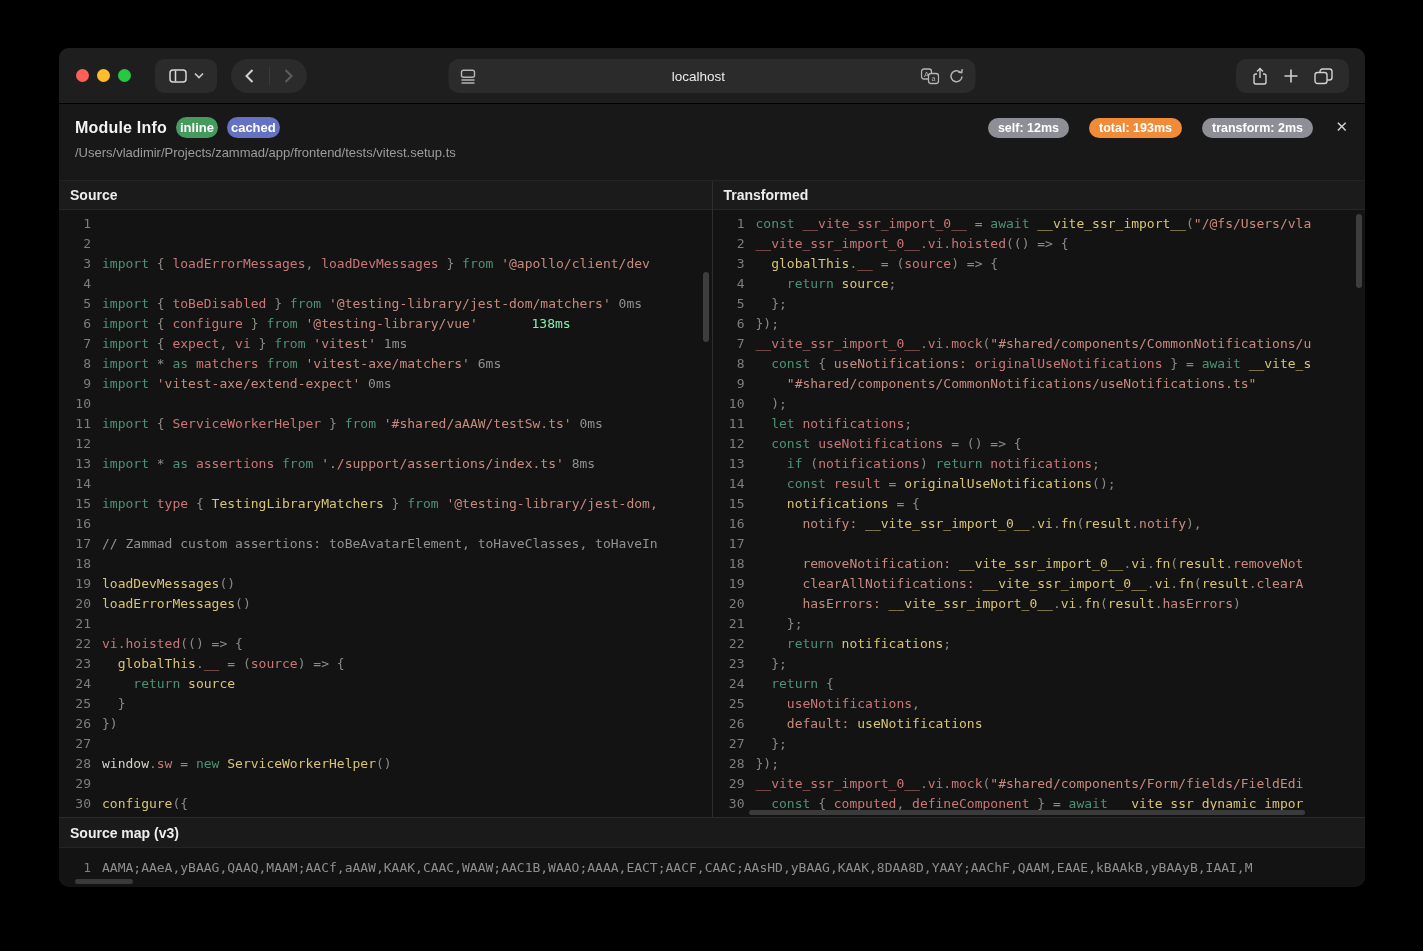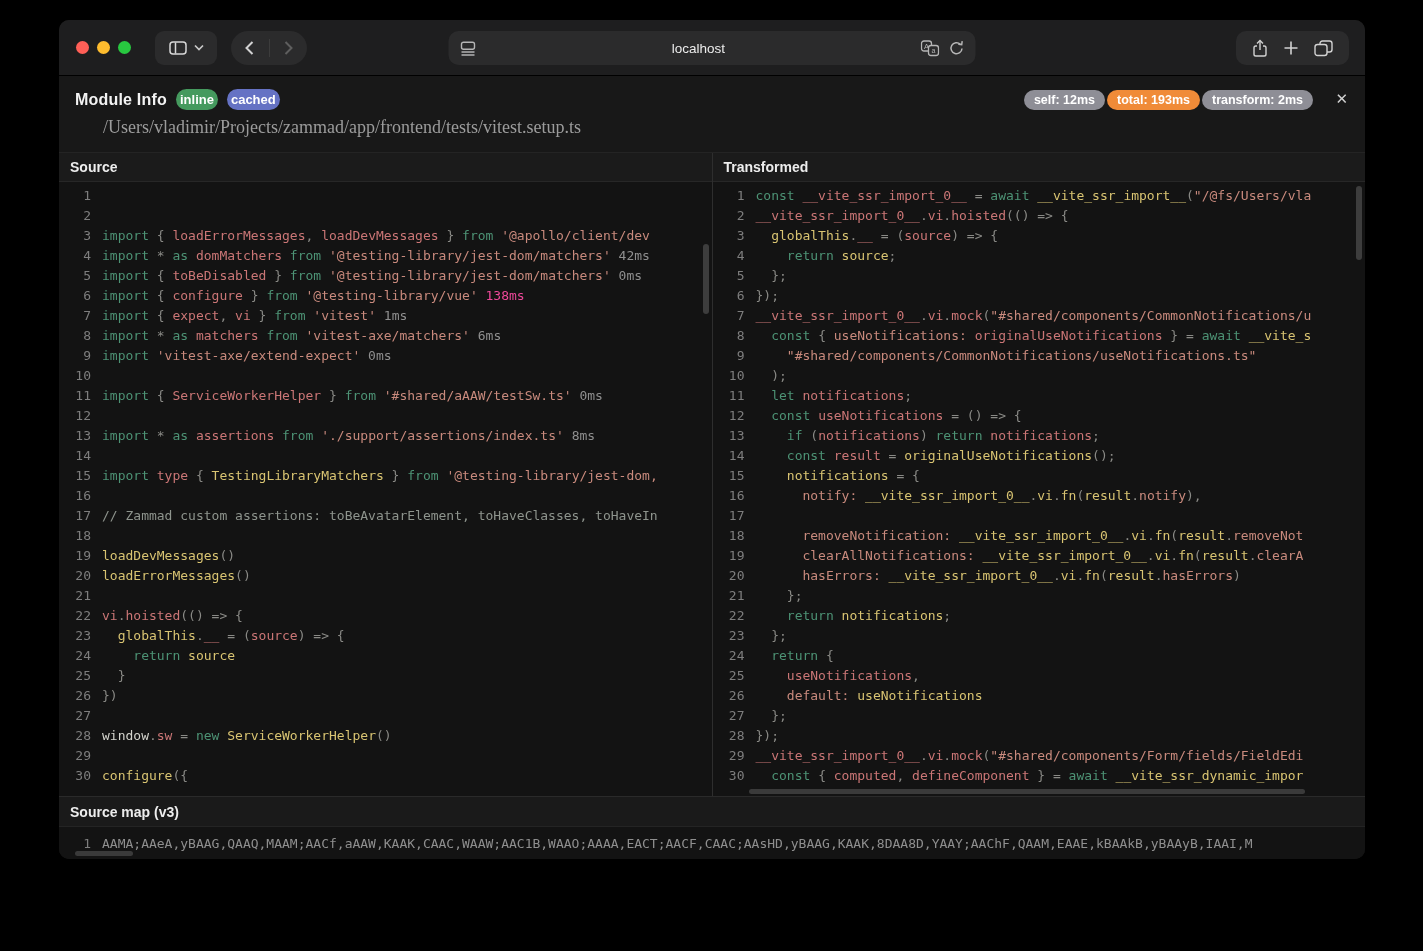--- a/index.html
+++ b/index.html
@@ -1,18 +1,18 @@
 <!DOCTYPE html>
 <html><head>
 <meta charset="utf-8">
 <style>
   * { margin:0; padding:0; box-sizing:border-box; }
   html,body { width:1423px; height:951px; background:#000; overflow:hidden;
               font-family:"Liberation Sans", sans-serif; }
-  .window { position:absolute; left:59px; top:20px; width:1306px; height:839px;
+  .window { position:absolute; left:59px; top:48px; width:1306px; height:839px;
             background:#181818; border-radius:10px; overflow:hidden;
             display:flex; flex-direction:column; }
 
   
   .toolbar { height:56px; flex:none; background:#1e1e1f; display:flex; align-items:center;
              position:relative; border-bottom:1px solid #000; }
   .traffic { display:flex; gap:8px; margin-left:17px; }
   .tl { width:13px; height:13px; border-radius:50%; }
   .tl-red { background:#ff5f57; } .tl-yellow { background:#febc2e; } .tl-green { background:#28c840; }
   .tbtn { background:#2b2b2c; height:34px; border-radius:9px; display:flex; align-items:center;
@@ -31,49 +31,49 @@
                justify-content:space-evenly; }
   .icn { display:flex; align-items:center; justify-content:center; }
 
   
   .mod-header { height:76px; flex:none; padding:13px 16px 0; position:relative; background:#181818; }
   .mod-row1 { display:flex; align-items:center; gap:9px; }
   .mod-title { font-size:16px; font-weight:700; color:#f3f3f3; letter-spacing:.2px; }
   .badge { font-size:13px; font-weight:600; color:#fff; padding:3px 4px; border-radius:999px; }
   .badge-inline { background:#459a5e; }
   .badge-cached { background:#6572c4; }
-  .timings { margin-left:auto; margin-right:36px; display:flex; gap:2px; align-items:center; }
+  .timings { margin-left:auto; margin-right:36px; display:flex; gap:20px; align-items:center; }
   .pill { font-size:12.5px; font-weight:700; color:#fff; padding:3px 10px; border-radius:999px; }
   .pill-gray { background:#8e8e96; }
   .pill-orange { background:#f08b38; }
   .close-x { position:absolute; right:17px; top:14px; color:#d0d0d0; font-size:15px; cursor:default; }
-  .mod-path { margin-top:7px; font-family:Liberation Serif, serif; font-size:18px; color:#9c9c9c;margin-left:28px; }
+  .mod-path { margin-top:7px; font-family:Liberation Sans, sans-serif; font-size:13px; color:#9c9c9c; }
 
   
   .panels { flex:1; display:flex; min-height:0; border-top:1px solid #242424; }
   .panel { flex:1; min-width:0; display:flex; flex-direction:column; overflow:hidden; }
   .panel-left { border-right:1px solid #2e2e2e; }
   .panel-h { height:29px; flex:none; background:#1b1b1b; border-bottom:1px solid #272727;
              display:flex; align-items:center; padding:0 11px; font-size:14px; font-weight:700; color:#ededed; }
   .panel-code { flex:1; background:#131313; padding-top:4px; overflow:hidden; position:relative;
                 font-family:"DejaVu Sans Mono", monospace; font-size:13px; line-height:20px; }
   .cl { display:flex; height:20px; white-space:pre; }
   .ln { width:32px; flex:none; text-align:right; color:#7e7e7e; }
   .cd { padding-left:11px; white-space:pre; }
   .tk-k { color:#4d9375; } .tk-s { color:#c98a7d; } .tk-v { color:#cb7676; }
   .tk-f { color:#d9c472; } .tk-c { color:#8e948d; } .tk-p { color:#8a8a86; }
-  .tk-d { color:#8f8f8f; } .tk-hl { color:#ec4899; } .tk-w { color:#d4d4cd; }
+  .tk-d { color:#8f8f8f; } .tk-hl { color:#86efac;margin-left:46px; } .tk-w { color:#d4d4cd; }
   .vscroll { position:absolute; width:6px; border-radius:3px; background:#3d3d3d; }
   .vs-src { right:3px; top:62px; height:70px; }
   .vs-tr  { right:3px; top:4px;  height:74px; }
   .hscroll { position:absolute; height:5px; border-radius:3px; background:#3a3a3a; }
   .hs-tr { left:36px; bottom:2px; width:556px; }
 
   
-  .smap { height:63px; flex:none; border-top:1px solid #2a2a2a; display:flex; flex-direction:column; }
+  .smap { height:70px; flex:none; border-top:1px solid #2a2a2a; display:flex; flex-direction:column; }
   .smap-h { height:30px; background:#1a1a1a; border-bottom:1px solid #242424; display:flex;
             align-items:center; padding:0 11px; font-size:14px; font-weight:700; color:#ededed; }
   .smap-code { flex:1; background:#131313; display:flex; align-items:center; overflow:hidden;
                font-family:"DejaVu Sans Mono", monospace; font-size:13px; color:#8f8f8f; position:relative; }
   .smap-code .ln { align-self:center; }
   .hs-sm { left:16px; bottom:3px; width:58px; }
 </style>
 </head>
 <body>
 
@@ -180,21 +180,21 @@
   </div>
 
   <div class="panels">
     <div class="panel panel-left">
       <div class="panel-h">Source</div>
       <div class="panel-code" id="src-code">
         <div class="vscroll vs-src"></div>
       <div class="cl"><span class="ln">1</span></div>
           <div class="cl"><span class="ln">2</span><span class="cd"></span></div>
           <div class="cl"><span class="ln">3</span><span class="cd"><span class="tk-k">import </span><span class="tk-p">{ </span><span class="tk-v">loadErrorMessages</span><span class="tk-p">, </span><span class="tk-v">loadDevMessages</span><span class="tk-p"> } </span><span class="tk-k">from </span><span class="tk-s">'@apollo/client/dev</span></span></div>
-          <div class="cl"><span class="ln">4</span><span class="cd"><span class="tk-k">import </span><span class="tk-p">* </span><span class="tk-k">as </span><span class="tk-v">domMatchers </span><span class="tk-k">from </span><span class="tk-s">'@testing-library/jest-dom/matchers'</span><span class="tk-d"> 42ms</span></span></div>
+          <div class="cl"><span class="ln">4</span></div>
           <div class="cl"><span class="ln">5</span><span class="cd"><span class="tk-k">import </span><span class="tk-p">{ </span><span class="tk-v">toBeDisabled</span><span class="tk-p"> } </span><span class="tk-k">from </span><span class="tk-s">'@testing-library/jest-dom/matchers'</span><span class="tk-d"> 0ms</span></span></div>
           <div class="cl"><span class="ln">6</span><span class="cd"><span class="tk-k">import </span><span class="tk-p">{ </span><span class="tk-v">configure</span><span class="tk-p"> } </span><span class="tk-k">from </span><span class="tk-s">'@testing-library/vue'</span><span class="tk-hl"> 138ms</span></span></div>
           <div class="cl"><span class="ln">7</span><span class="cd"><span class="tk-k">import </span><span class="tk-p">{ </span><span class="tk-v">expect</span><span class="tk-p">, </span><span class="tk-v">vi</span><span class="tk-p"> } </span><span class="tk-k">from </span><span class="tk-s">'vitest'</span><span class="tk-d"> 1ms</span></span></div>
           <div class="cl"><span class="ln">8</span><span class="cd"><span class="tk-k">import </span><span class="tk-p">* </span><span class="tk-k">as </span><span class="tk-v">matchers </span><span class="tk-k">from </span><span class="tk-s">'vitest-axe/matchers'</span><span class="tk-d"> 6ms</span></span></div>
           <div class="cl"><span class="ln">9</span><span class="cd"><span class="tk-k">import </span><span class="tk-s">'vitest-axe/extend-expect'</span><span class="tk-d"> 0ms</span></span></div>
           <div class="cl"><span class="ln">10</span><span class="cd"></span></div>
           <div class="cl"><span class="ln">11</span><span class="cd"><span class="tk-k">import </span><span class="tk-p">{ </span><span class="tk-v">ServiceWorkerHelper</span><span class="tk-p"> } </span><span class="tk-k">from </span><span class="tk-s">'#shared/aAAW/testSw.ts'</span><span class="tk-d"> 0ms</span></span></div>
           <div class="cl"><span class="ln">12</span><span class="cd"></span></div>
           <div class="cl"><span class="ln">13</span><span class="cd"><span class="tk-k">import </span><span class="tk-p">* </span><span class="tk-k">as </span><span class="tk-v">assertions </span><span class="tk-k">from </span><span class="tk-s">'./support/assertions/index.ts'</span><span class="tk-d"> 8ms</span></span></div>
           <div class="cl"><span class="ln">14</span><span class="cd"></span></div>

